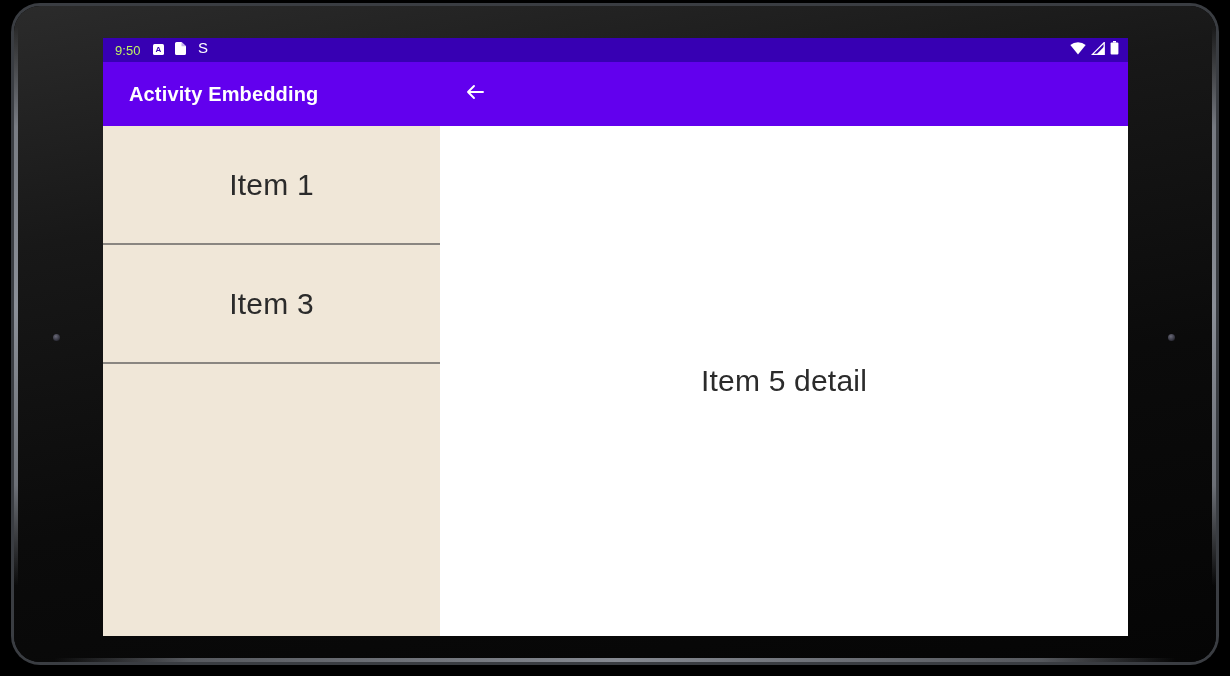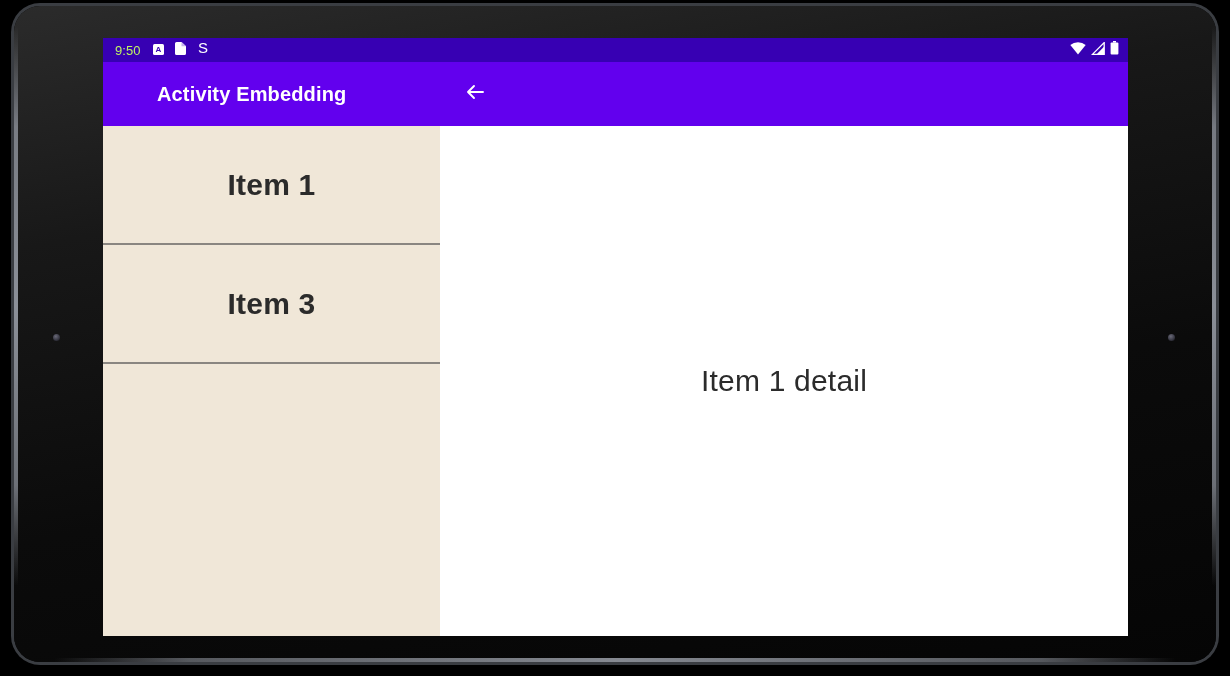--- a/index.html
+++ b/index.html
@@ -104,21 +104,20 @@
   .status-icon { display: block; }
 
   
   #app-bar {
     position: relative;
     height: 64px;
     background: #6200ee;
     display: flex;
     align-items: center;
     color: #ffffff;
-    padding-left: 28px;
   }
   #app-bar-title {
     font-size: 20px;
     font-weight: bold;
     letter-spacing: .15px;
     margin-left: 26px;
   }
   #back-button {
     position: absolute;
     left: 352px;
@@ -145,21 +144,20 @@
     overflow: hidden;
   }
   .list-item {
     height: 119px;
     display: flex;
     align-items: center;
     justify-content: center;
     background: #f0e7d8;
     border-bottom: 2px solid #8a8681;
     cursor: pointer;
-    font-weight: bold;
   }
   .list-item-label {
     font-size: 30px;
     color: #2b2b2b;
     letter-spacing: .2px;
   }
 
   #detail-pane {
     flex: 1;
     background: #ffffff;
@@ -247,18 +245,18 @@
     <div id="list-pane">
       <div class="list-item">
         <span class="list-item-label">Item 1</span>
       </div>
       <div class="list-item">
         <span class="list-item-label">Item 3</span>
       </div>
     </div>
 
     <div id="detail-pane">
-      <span id="detail-text">Item 1 detail</span>
+      <span id="detail-text">Item 5 detail</span>
     </div>
 
   </div>
 
 </div>
 
 </body></html>

